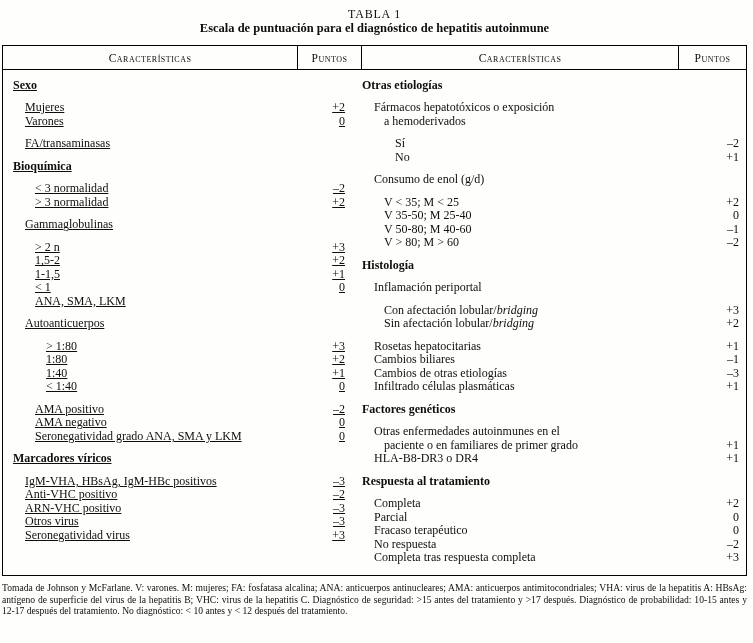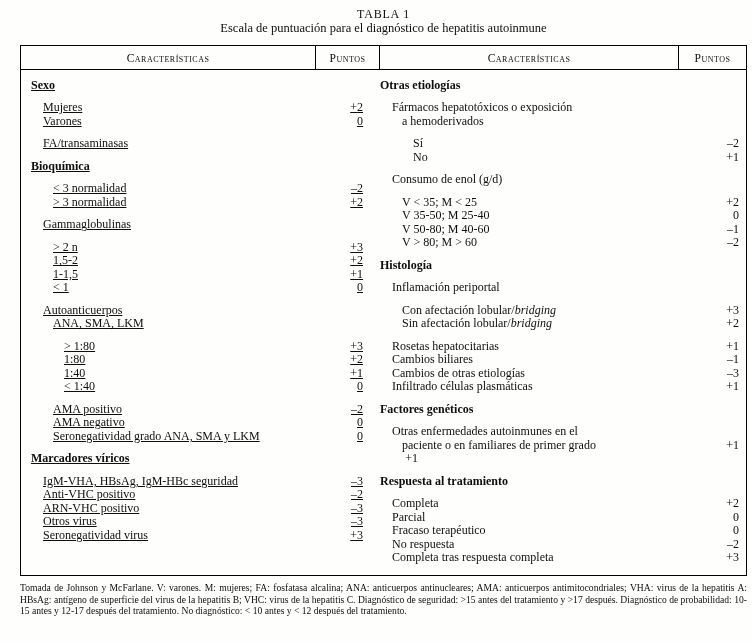--- a/index.html
+++ b/index.html
@@ -3,25 +3,25 @@
 <meta charset="utf-8">
 <style>
   html, body { margin: 0; padding: 0; }
   body {
     width: 753px; height: 643px;
     background: #fefefc;
     color: #0e0e0e;
     font-family: "Liberation Serif", serif;
     overflow: hidden;
   }
-  .page { padding: 7px 6px 0 20px; }
+  .page { padding: 7px 6px 0 2px; }
 
   .caption { text-align: center; line-height: 1.18; margin-bottom: 9px; }
   .caption .t1 { font-size: 12px; letter-spacing: .8px; }
-  .caption .t2 { font-size: 12.5px; font-weight: 400; }
+  .caption .t2 { font-size: 12.5px; font-weight: 700; }
 
   .tablebox { border: 1.5px solid #000; }
 
   .thead { display: flex; align-items: stretch; border-bottom: 1.5px solid #000; }
   .th {
     font-variant: small-caps;
     font-size: 11.5px;
     letter-spacing: .5px;
     text-align: center;
     padding: 6px 2px 5px 2px;
@@ -115,26 +115,26 @@
             <span class="points">+2</span>
           </div>
           <div class="row indent-2">
             <span class="label">1-1,5</span>
             <span class="points">+1</span>
           </div>
           <div class="row indent-2">
             <span class="label">&lt; 1</span>
             <span class="points">0</span>
           </div>
+          <div class="row indent-2">
+            <span class="label">ANA, SMA, LKM</span>
+            <span class="points"></span>
+          </div>
           <div class="row indent-1 gap">
             <span class="label">Autoanticuerpos</span>
-            <span class="points"></span>
-          </div>
-          <div class="row indent-2">
-            <span class="label">ANA, SMA, LKM</span>
             <span class="points"></span>
           </div>
           <div class="row indent-3 gap">
             <span class="label">&gt; 1:80</span>
             <span class="points">+3</span>
           </div>
           <div class="row indent-3">
             <span class="label">1:80</span>
             <span class="points">+2</span>
           </div>
@@ -156,21 +156,21 @@
           </div>
           <div class="row indent-2">
             <span class="label">Seronegatividad grado ANA, SMA y LKM</span>
             <span class="points">0</span>
           </div>
           <div class="row indent-0 section gap">
             <span class="label">Marcadores víricos</span>
             <span class="points"></span>
           </div>
           <div class="row indent-1 gap">
-            <span class="label">IgM-VHA, HBsAg, IgM-HBc seguridad</span>
+            <span class="label">IgM-VHA, HBsAg, IgM-HBc positivos</span>
             <span class="points">–3</span>
           </div>
           <div class="row indent-1">
             <span class="label">Anti-VHC positivo</span>
             <span class="points">–2</span>
           </div>
           <div class="row indent-1">
             <span class="label">ARN-VHC positivo</span>
             <span class="points">–3</span>
           </div>
@@ -256,20 +256,21 @@
           <div class="row indent-0 section gap">
             <span class="label">Factores genéticos</span>
             <span class="points"></span>
           </div>
           <div class="row indent-1 gap">
             <span class="label">Otras enfermedades autoinmunes en el
 paciente o en familiares de primer grado</span>
             <span class="points">+1</span>
           </div>
           <div class="row indent-1">
+            <span class="label">HLA-B8-DR3 o DR4</span>
             <span class="points">+1</span>
           </div>
           <div class="row indent-0 section gap">
             <span class="label">Respuesta al tratamiento</span>
             <span class="points"></span>
           </div>
           <div class="row indent-1 gap">
             <span class="label">Completa</span>
             <span class="points">+2</span>
           </div>

